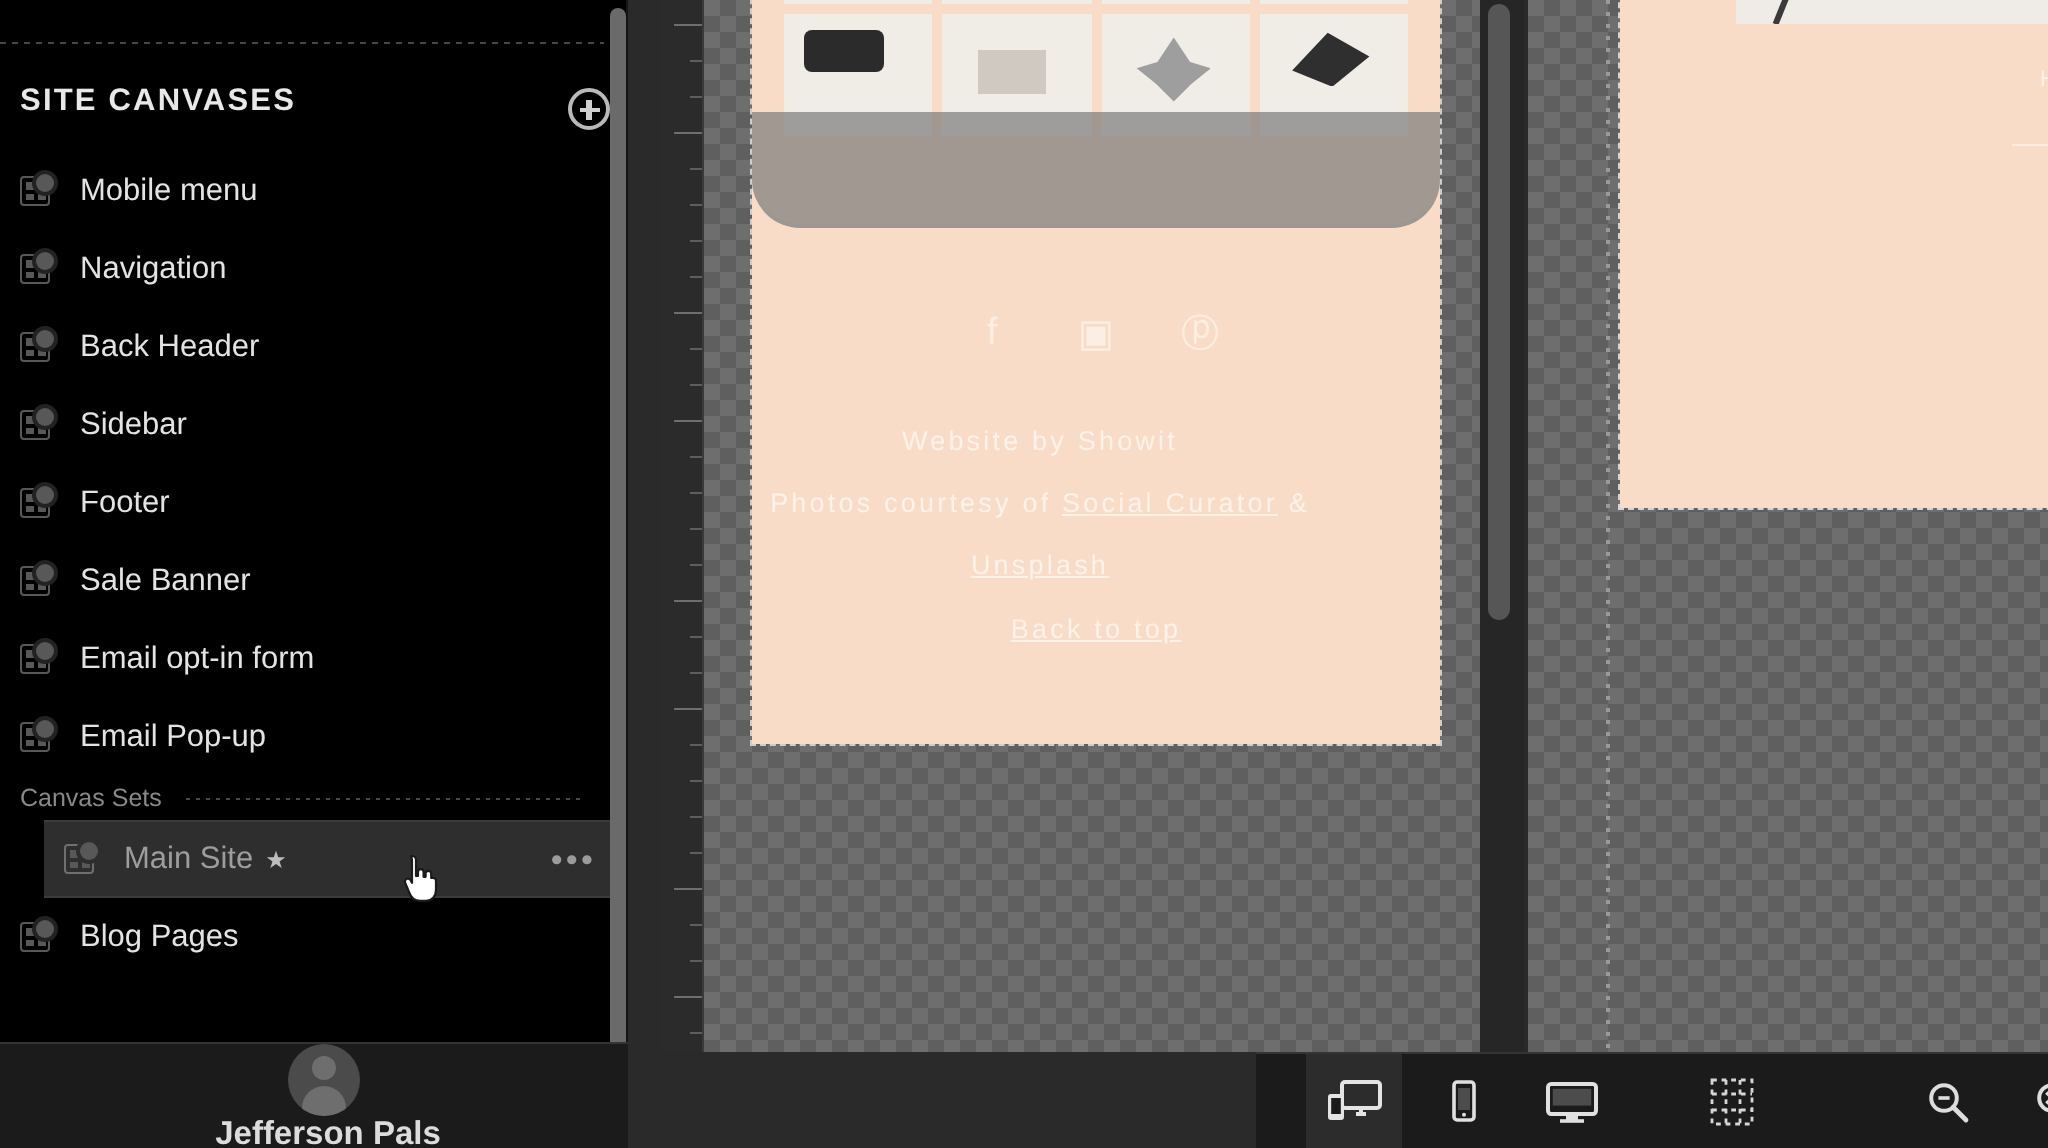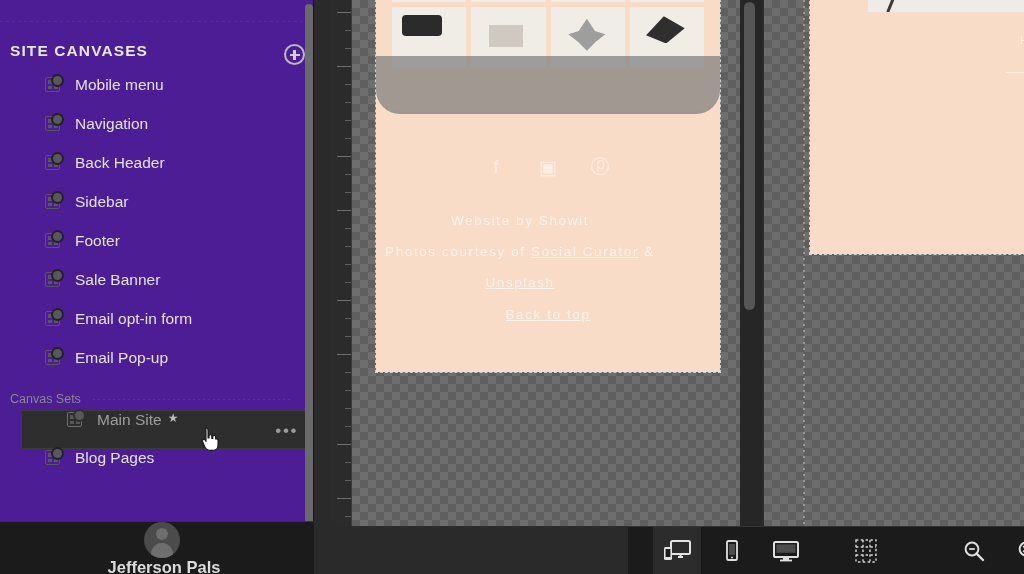--- a/index.html
+++ b/index.html
@@ -13,21 +13,21 @@
   #app {
     position: relative;
     width: 1024px; height: 574px;
     background: #222222;
   }
 
   
   #sidebar {
     position: absolute; left: 0; top: 0;
     width: 314px; height: 574px;
-    background: #4c1d95;
+    background: #000000;
     overflow: hidden;
   }
   #sidebar-top-divider {
     position: absolute; left: 0; top: 21px;
     width: 302px; height: 1px;
     background: repeating-linear-gradient(to right, #454545 0 3px, transparent 3px 6px);
   }
   #sidebar-header {
     position: absolute; left: 0; top: 34px;
     width: 314px; height: 34px;
@@ -53,23 +53,22 @@
   #add-canvas-button::before { left: 3.5px; top: 7.5px; width: 10px; height: 2.4px; }
   #add-canvas-button::after  { left: 7.3px; top: 3.7px; width: 2.4px; height: 10px; }
 
   #canvas-list {
     position: absolute; left: 0; top: 76px;
     width: 314px;
   }
   .canvas-item {
     position: relative;
     height: 39px;
-    display: flex; align-items: flex-start;
-    cursor: pointer;
-    padding-left: 35px;
+    display: flex; align-items: center;
+    cursor: pointer;
   }
   .canvas-item .ci-label {
     color: #e3e3e3;
     font-size: 15.5px;
     margin-left: 11px;
     white-space: nowrap;
   }
   .canvas-item.selected {
     background: #2e2e2e;
     border-top: 1px solid #3b3b3b;

